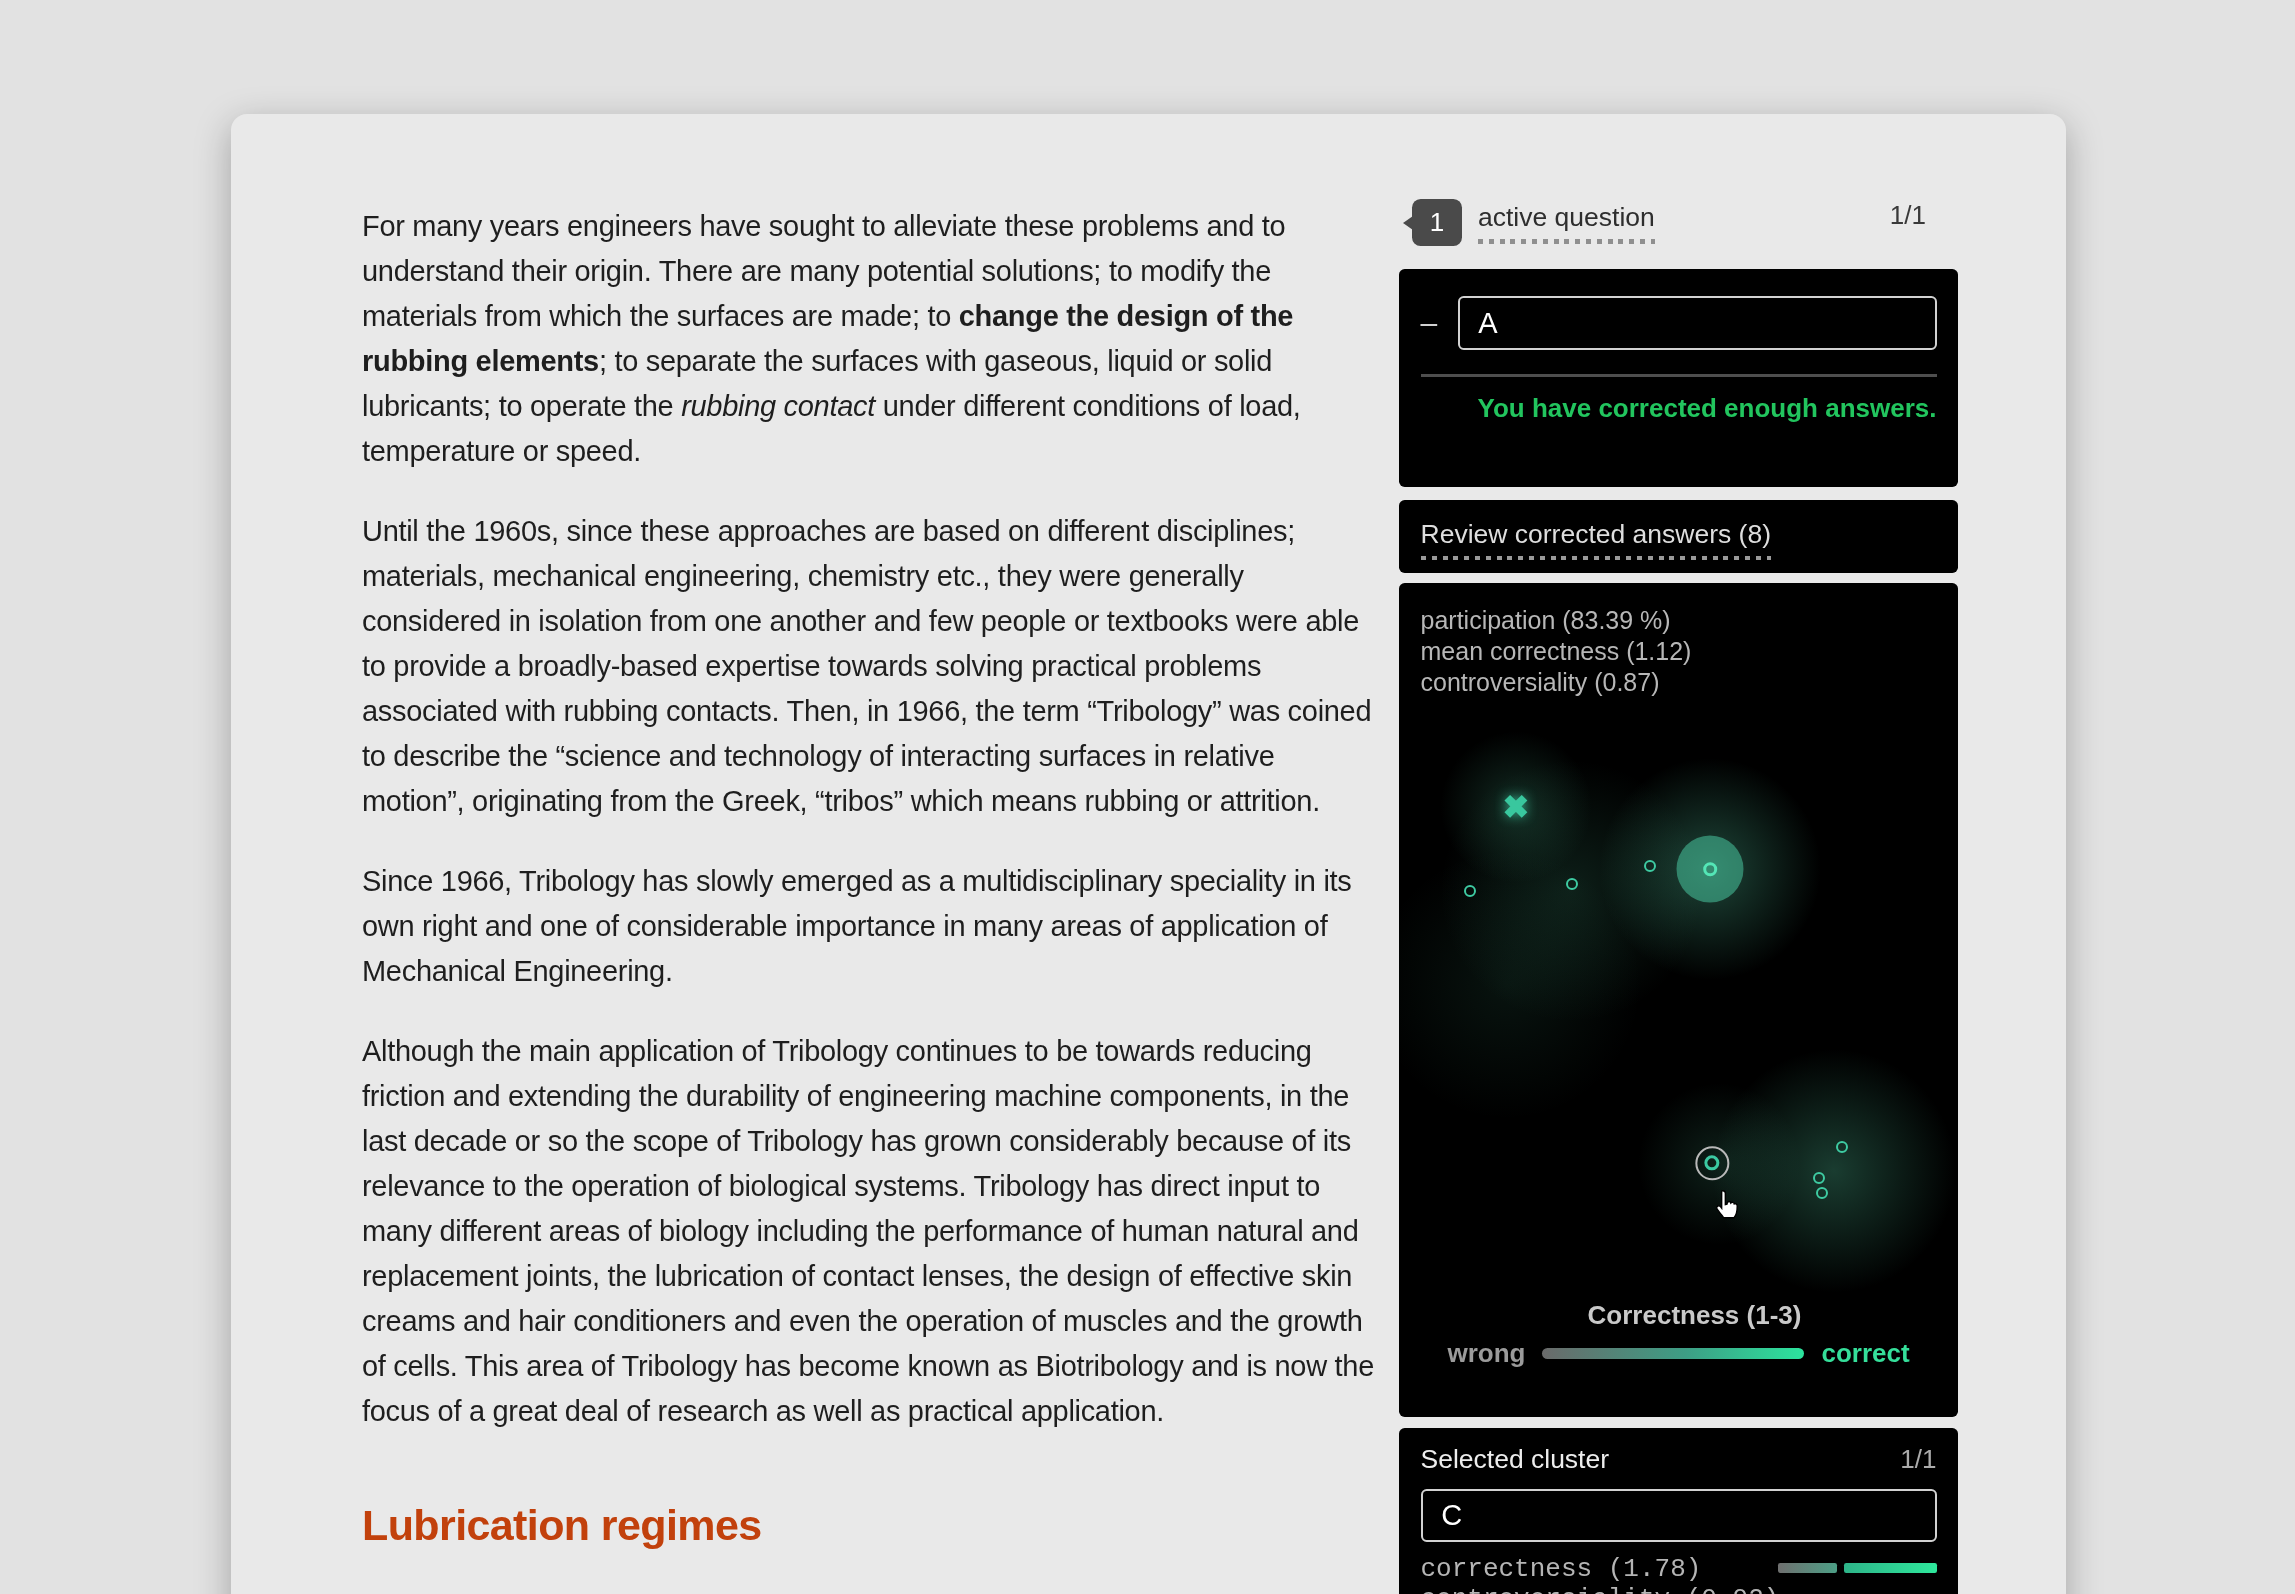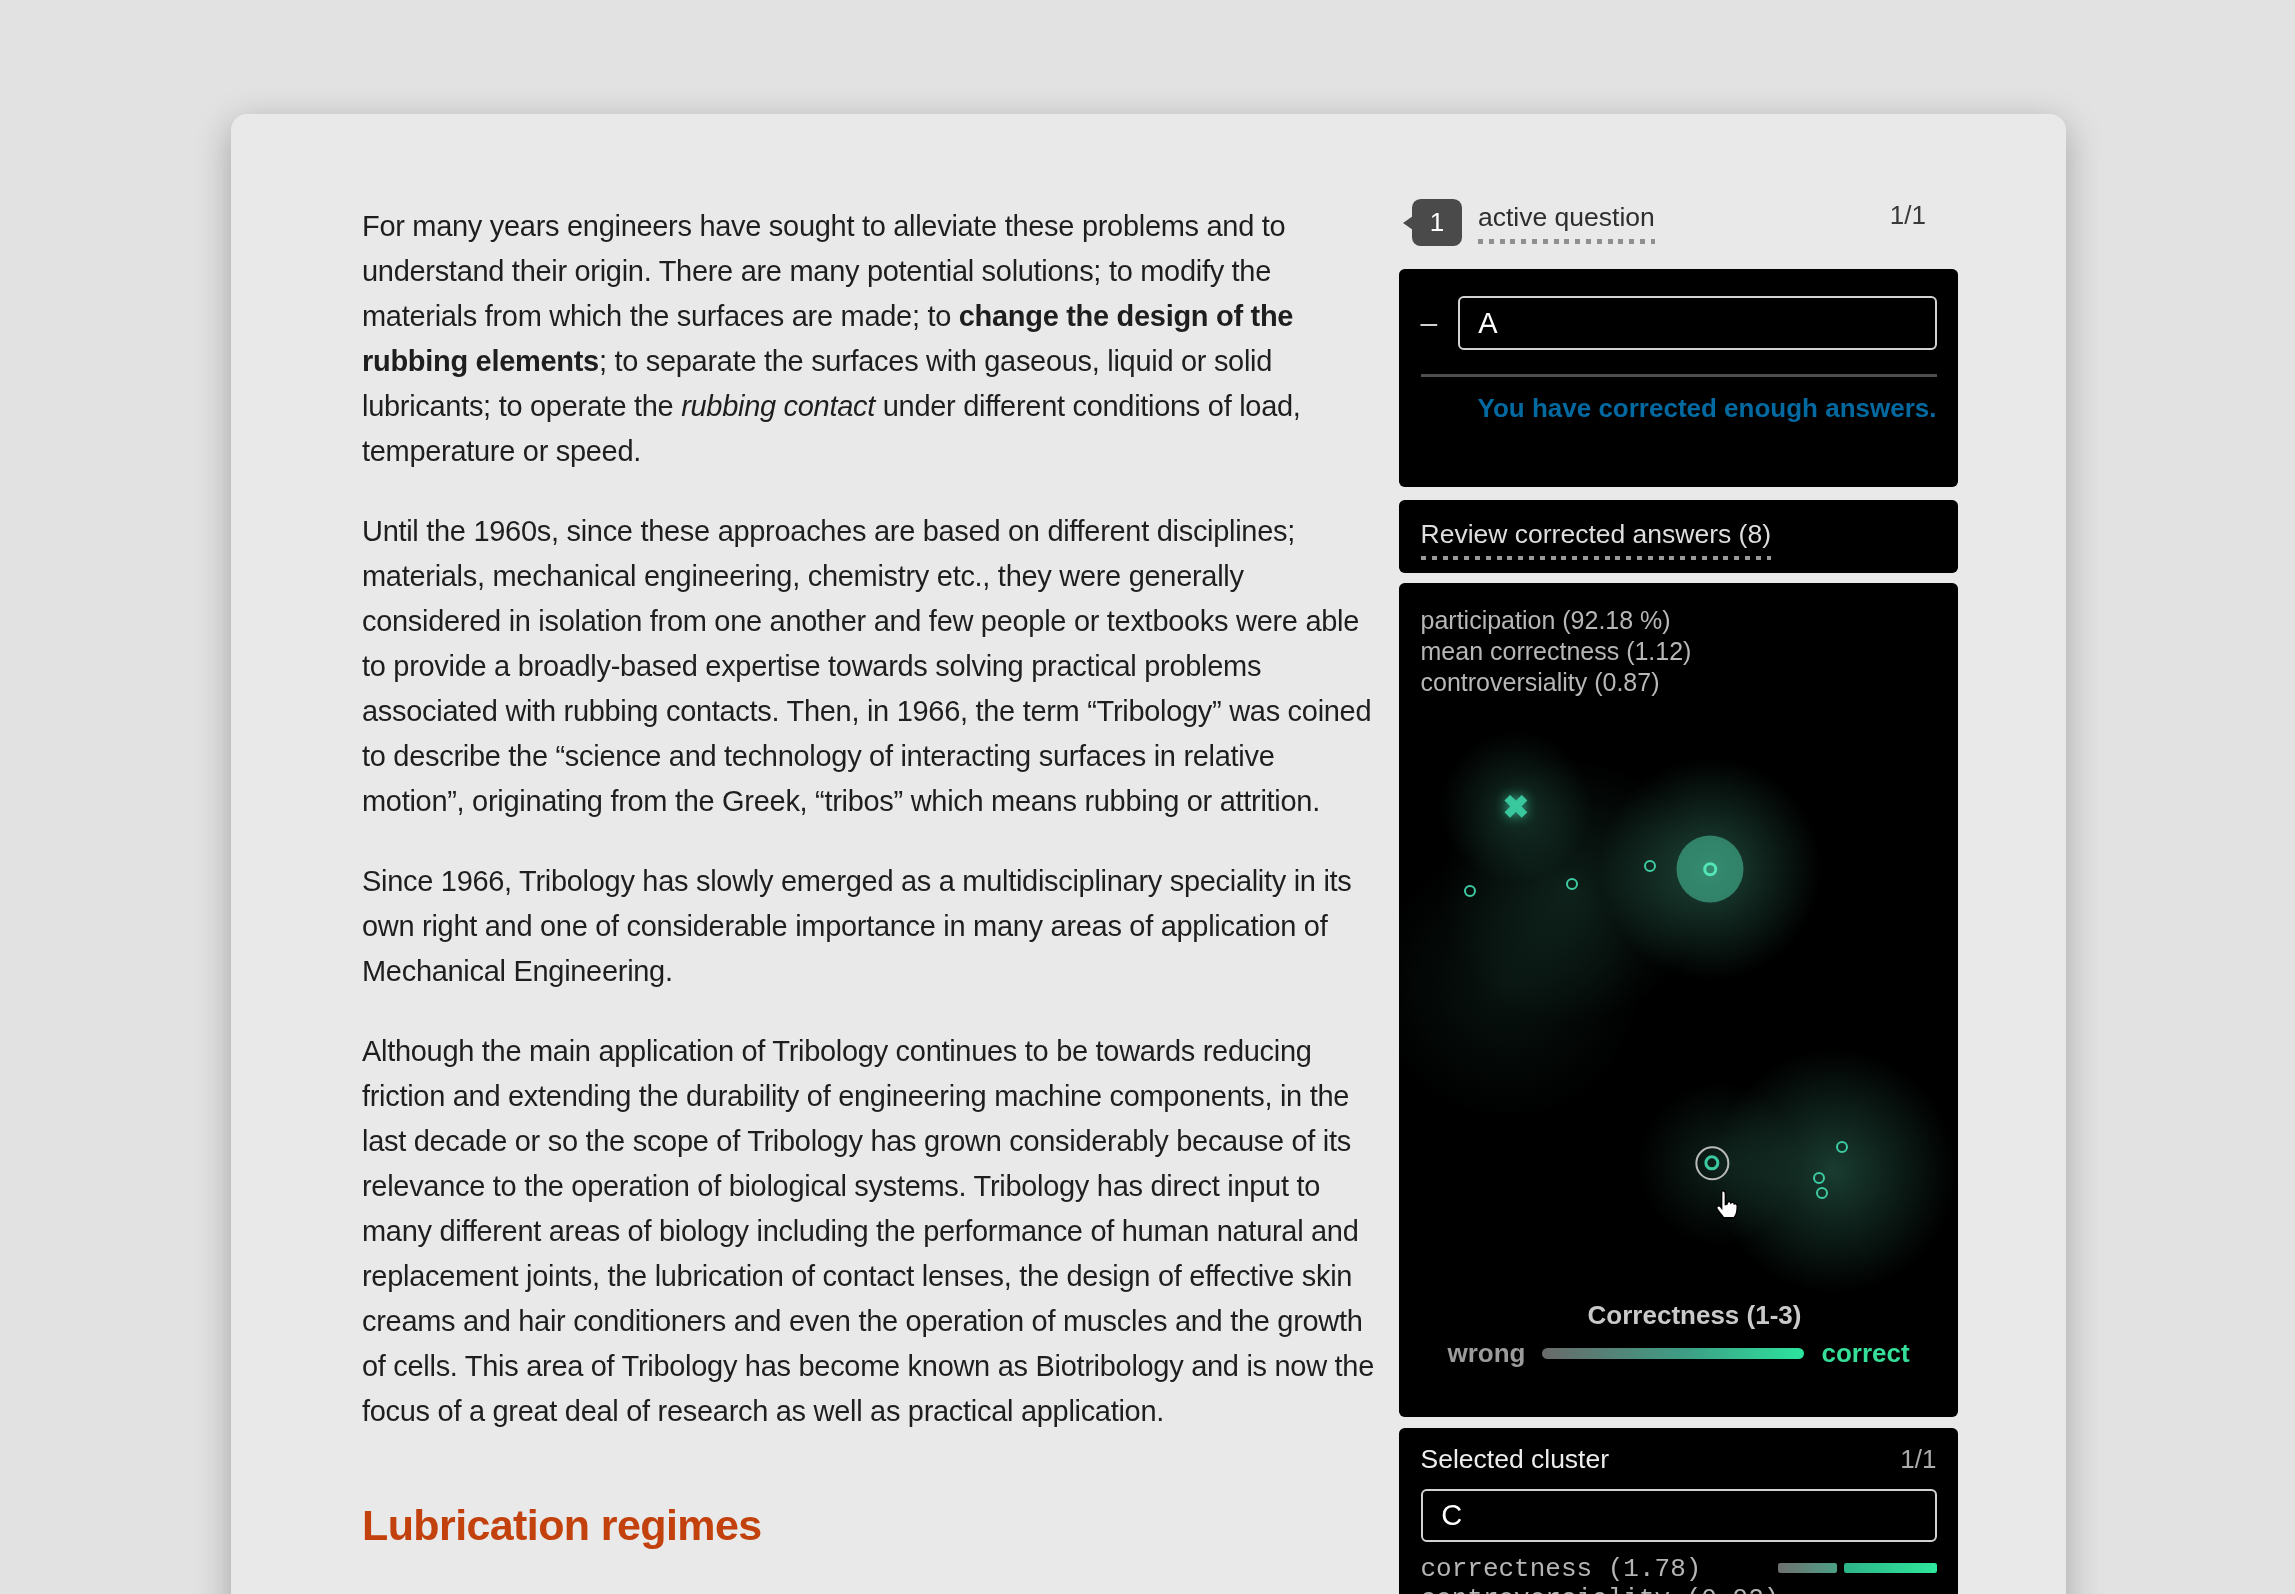--- a/index.html
+++ b/index.html
@@ -37,21 +37,21 @@
 
   
   .p1{top:269px;height:218px;}
   .qtitle{padding-top:20px;font-size:26.5px;font-weight:600;color:#fcfcfc;}
   .arow{margin-top:27px;display:flex;align-items:center;}
   .dash{width:27px;font-size:30px;color:#d0d0d0;}
   .tinput{flex:1;height:50px;border:2.2px solid #d2d2d2;border-radius:5.7px;margin-left:10px;
           display:flex;align-items:center;padding-left:18.7px;font-size:29px;color:#fff;
           background:#000;}
   .divider{margin-top:24.4px;height:2.9px;background:#4e4e4e;}
-  .note{margin-top:16px;text-align:right;font-size:26px;font-weight:600;color:#0369a1;}
+  .note{margin-top:16px;text-align:right;font-size:26px;font-weight:600;color:#22c55e;}
 
   
   .p2{top:500px;height:73px;}
   .qlink2{display:inline-block;margin-top:18.7px;color:#dedede;font-size:26.5px;cursor:pointer;}
   .qlink2 .dots{background:repeating-linear-gradient(90deg,#9a9a9a 0 5px,transparent 5px 10.8px);}
 
   
   .p3{top:583px;height:834px;overflow:hidden;}
   .sleft{position:absolute;left:21.5px;top:21.5px;font-size:25px;line-height:31px;color:#b7b7b7;}
   .sright{position:absolute;right:21.5px;top:21.5px;text-align:right;font-size:25px;
@@ -158,21 +158,21 @@
         <div class="mk bigdot" style="left: 311px; top: 286px;"></div>
         <div class="mk selected" style="left: 313px; top: 580px;"></div>
         <div class="mk ring" style="left: 443px; top: 564px;"></div>
         <div class="mk ring" style="left: 420px; top: 595px;"></div>
         <div class="mk ring" style="left: 423px; top: 610px;"></div>
         <div class="mk cursor" style="left: 317px; top: 608px;"><svg width="33" height="37" viewBox="0 0 24 28">
             <path d="M9 2c1.1 0 1.9.8 1.9 1.9v8.5l1.2-.25c.15-1 .6-2 1.6-2 .8 0 1.2.5 1.35 1.1.35-.35.85-.55 1.4-.45.7.12 1.1.6 1.2 1.2.4-.2.9-.25 1.35-.05.7.3.9 1 .9 1.8 0 .1-.05 3.3-.6 5.2-.55 1.9-1.8 3.5-1.8 3.5H9.6s-.6-1.1-1.5-2.1c-.9-1-3.4-4.4-3.4-4.4-.6-.8-.35-1.85.4-2.3.8-.5 1.75-.2 2.4.65l.6.8V3.9C8.1 2.8 7.9 2 9 2z" fill="#ffffff" stroke="#000000" stroke-width="1.1"></path>
           </svg></div>
       </div>
     <div class="sleft">
-      <div>participation (92.18 %)</div>
+      <div>participation (83.39 %)</div>
       <div>mean correctness (1.12)</div>
       <div>controversiality (0.87)</div>
     </div>
     <div class="slider-label">Correctness (1-3)</div>
     <div class="slider-row">
       <span class="wrong">wrong</span>
       <div class="bar"></div>
       <span class="correct">correct</span>
     </div>
   </section>

